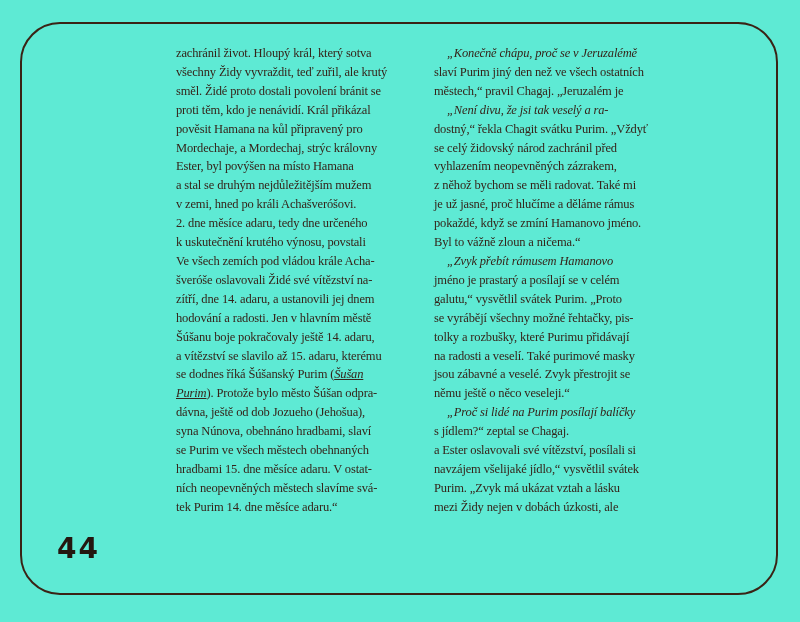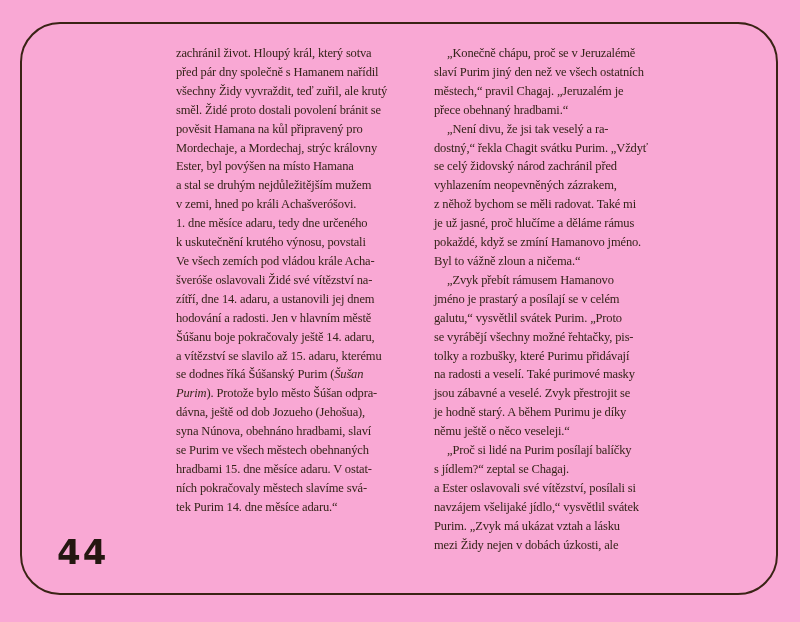--- a/index.html
+++ b/index.html
@@ -8,21 +8,21 @@
     width: 800px;
     height: 622px;
     overflow: hidden;
     background: #E0947B;
     font-family: "Liberation Serif", "DejaVu Serif", serif;
   }
   .page {
     position: relative;
     width: 800px;
     height: 622px;
-    background: #f9a8d4;
+    background: #5eead4;
   }
   .page-border {
     position: absolute;
     left: 20px;
     top: 22px;
     width: 758px;
     height: 573px;
     border: 2px solid #3A2315;
     border-radius: 40px;
     box-sizing: border-box;
@@ -35,92 +35,92 @@
     color: #35241A;
     font-size: 12.5px;
     line-height: 18.9px;
     letter-spacing: -0.15px;
   }
   .text-column .line {
     white-space: pre;
   }
   .text-column .line.indent {
     padding-left: 13px;
+    font-style: italic;
   }
   .text-column em {
     font-style: italic;
+    text-decoration: underline;
   }
   .col-left  { left: 176px; }
   .col-right { left: 434px; }
   .page-number {
     position: absolute;
     left: 57px;
     top: 532px;
     font-family: "DejaVu Sans", "Liberation Sans", sans-serif;
     font-weight: 700;
-    font-size: 34px;
+    font-size: 28px;
     letter-spacing: 2px;
     color: #241710;
   }
 </style>
 </head>
 <body>
 
 <div class="page">
   <div class="page-border"></div>
 
   <div class="text-column col-left">
       <div class="line"><span>zachránil život. Hloupý král, který sotva</span></div>
-      <div class="line"><span>před pár dny společně s Hamanem nařídil</span></div>
       <div class="line"><span>všechny Židy vyvraždit, teď zuřil, ale krutý</span></div>
       <div class="line"><span>směl. Židé proto dostali povolení bránit se</span></div>
+      <div class="line"><span>proti těm, kdo je nenávidí. Král přikázal</span></div>
       <div class="line"><span>pověsit Hamana na kůl připravený pro</span></div>
       <div class="line"><span>Mordechaje, a Mordechaj, strýc královny</span></div>
       <div class="line"><span>Ester, byl povýšen na místo Hamana</span></div>
       <div class="line"><span>a stal se druhým nejdůležitějším mužem</span></div>
       <div class="line"><span>v zemi, hned po králi Achašveróšovi.</span></div>
-      <div class="line"><span>1. dne měsíce adaru, tedy dne určeného</span></div>
+      <div class="line"><span>2. dne měsíce adaru, tedy dne určeného</span></div>
       <div class="line"><span>k uskutečnění krutého výnosu, povstali</span></div>
       <div class="line"><span>Ve všech zemích pod vládou krále Acha-</span></div>
       <div class="line"><span>šveróše oslavovali Židé své vítězství na-</span></div>
       <div class="line"><span>zítří, dne 14. adaru, a ustanovili jej dnem</span></div>
       <div class="line"><span>hodování a radosti. Jen v hlavním městě</span></div>
       <div class="line"><span>Šúšanu boje pokračovaly ještě 14. adaru,</span></div>
       <div class="line"><span>a vítězství se slavilo až 15. adaru, kterému</span></div>
       <div class="line"><span>se dodnes říká Šúšanský Purim (</span><em>Šušan</em></div>
       <div class="line"><em>Purim</em><span>). Protože bylo město Šúšan odpra-</span></div>
       <div class="line"><span>dávna, ještě od dob Jozueho (Jehošua),</span></div>
       <div class="line"><span>syna Núnova, obehnáno hradbami, slaví</span></div>
       <div class="line"><span>se Purim ve všech městech obehnaných</span></div>
       <div class="line"><span>hradbami 15. dne měsíce adaru. V ostat-</span></div>
-      <div class="line"><span>ních pokračovaly městech slavíme svá-</span></div>
+      <div class="line"><span>ních neopevněných městech slavíme svá-</span></div>
       <div class="line"><span>tek Purim 14. dne měsíce adaru.“</span></div>
     </div>
 
   <div class="text-column col-right">
       <div class="line indent"><span>„Konečně chápu, proč se v Jeruzalémě</span></div>
       <div class="line"><span>slaví Purim jiný den než ve všech ostatních</span></div>
       <div class="line"><span>městech,“ pravil Chagaj. „Jeruzalém je</span></div>
-      <div class="line"><span>přece obehnaný hradbami.“</span></div>
       <div class="line indent"><span>„Není divu, že jsi tak veselý a ra-</span></div>
       <div class="line"><span>dostný,“ řekla Chagit svátku Purim. „Vždyť</span></div>
       <div class="line"><span>se celý židovský národ zachránil před</span></div>
       <div class="line"><span>vyhlazením neopevněných zázrakem,</span></div>
       <div class="line"><span>z něhož bychom se měli radovat. Také mi</span></div>
       <div class="line"><span>je už jasné, proč hlučíme a děláme rámus</span></div>
       <div class="line"><span>pokaždé, když se zmíní Hamanovo jméno.</span></div>
       <div class="line"><span>Byl to vážně zloun a ničema.“</span></div>
       <div class="line indent"><span>„Zvyk přebít rámusem Hamanovo</span></div>
       <div class="line"><span>jméno je prastarý a posílají se v celém</span></div>
       <div class="line"><span>galutu,“ vysvětlil svátek Purim. „Proto</span></div>
       <div class="line"><span>se vyrábějí všechny možné řehtačky, pis-</span></div>
       <div class="line"><span>tolky a rozbušky, které Purimu přidávají</span></div>
       <div class="line"><span>na radosti a veselí. Také purimové masky</span></div>
       <div class="line"><span>jsou zábavné a veselé. Zvyk přestrojit se</span></div>
-      <div class="line"><span>je hodně starý. A během Purimu je díky</span></div>
       <div class="line"><span>němu ještě o něco veseleji.“</span></div>
       <div class="line indent"><span>„Proč si lidé na Purim posílají balíčky</span></div>
       <div class="line"><span>s jídlem?“ zeptal se Chagaj.</span></div>
       <div class="line"><span>a Ester oslavovali své vítězství, posílali si</span></div>
       <div class="line"><span>navzájem všelijaké jídlo,“ vysvětlil svátek</span></div>
       <div class="line"><span>Purim. „Zvyk má ukázat vztah a lásku</span></div>
       <div class="line"><span>mezi Židy nejen v dobách úzkosti, ale</span></div>
     </div>
 
   <div class="page-number">44</div>

